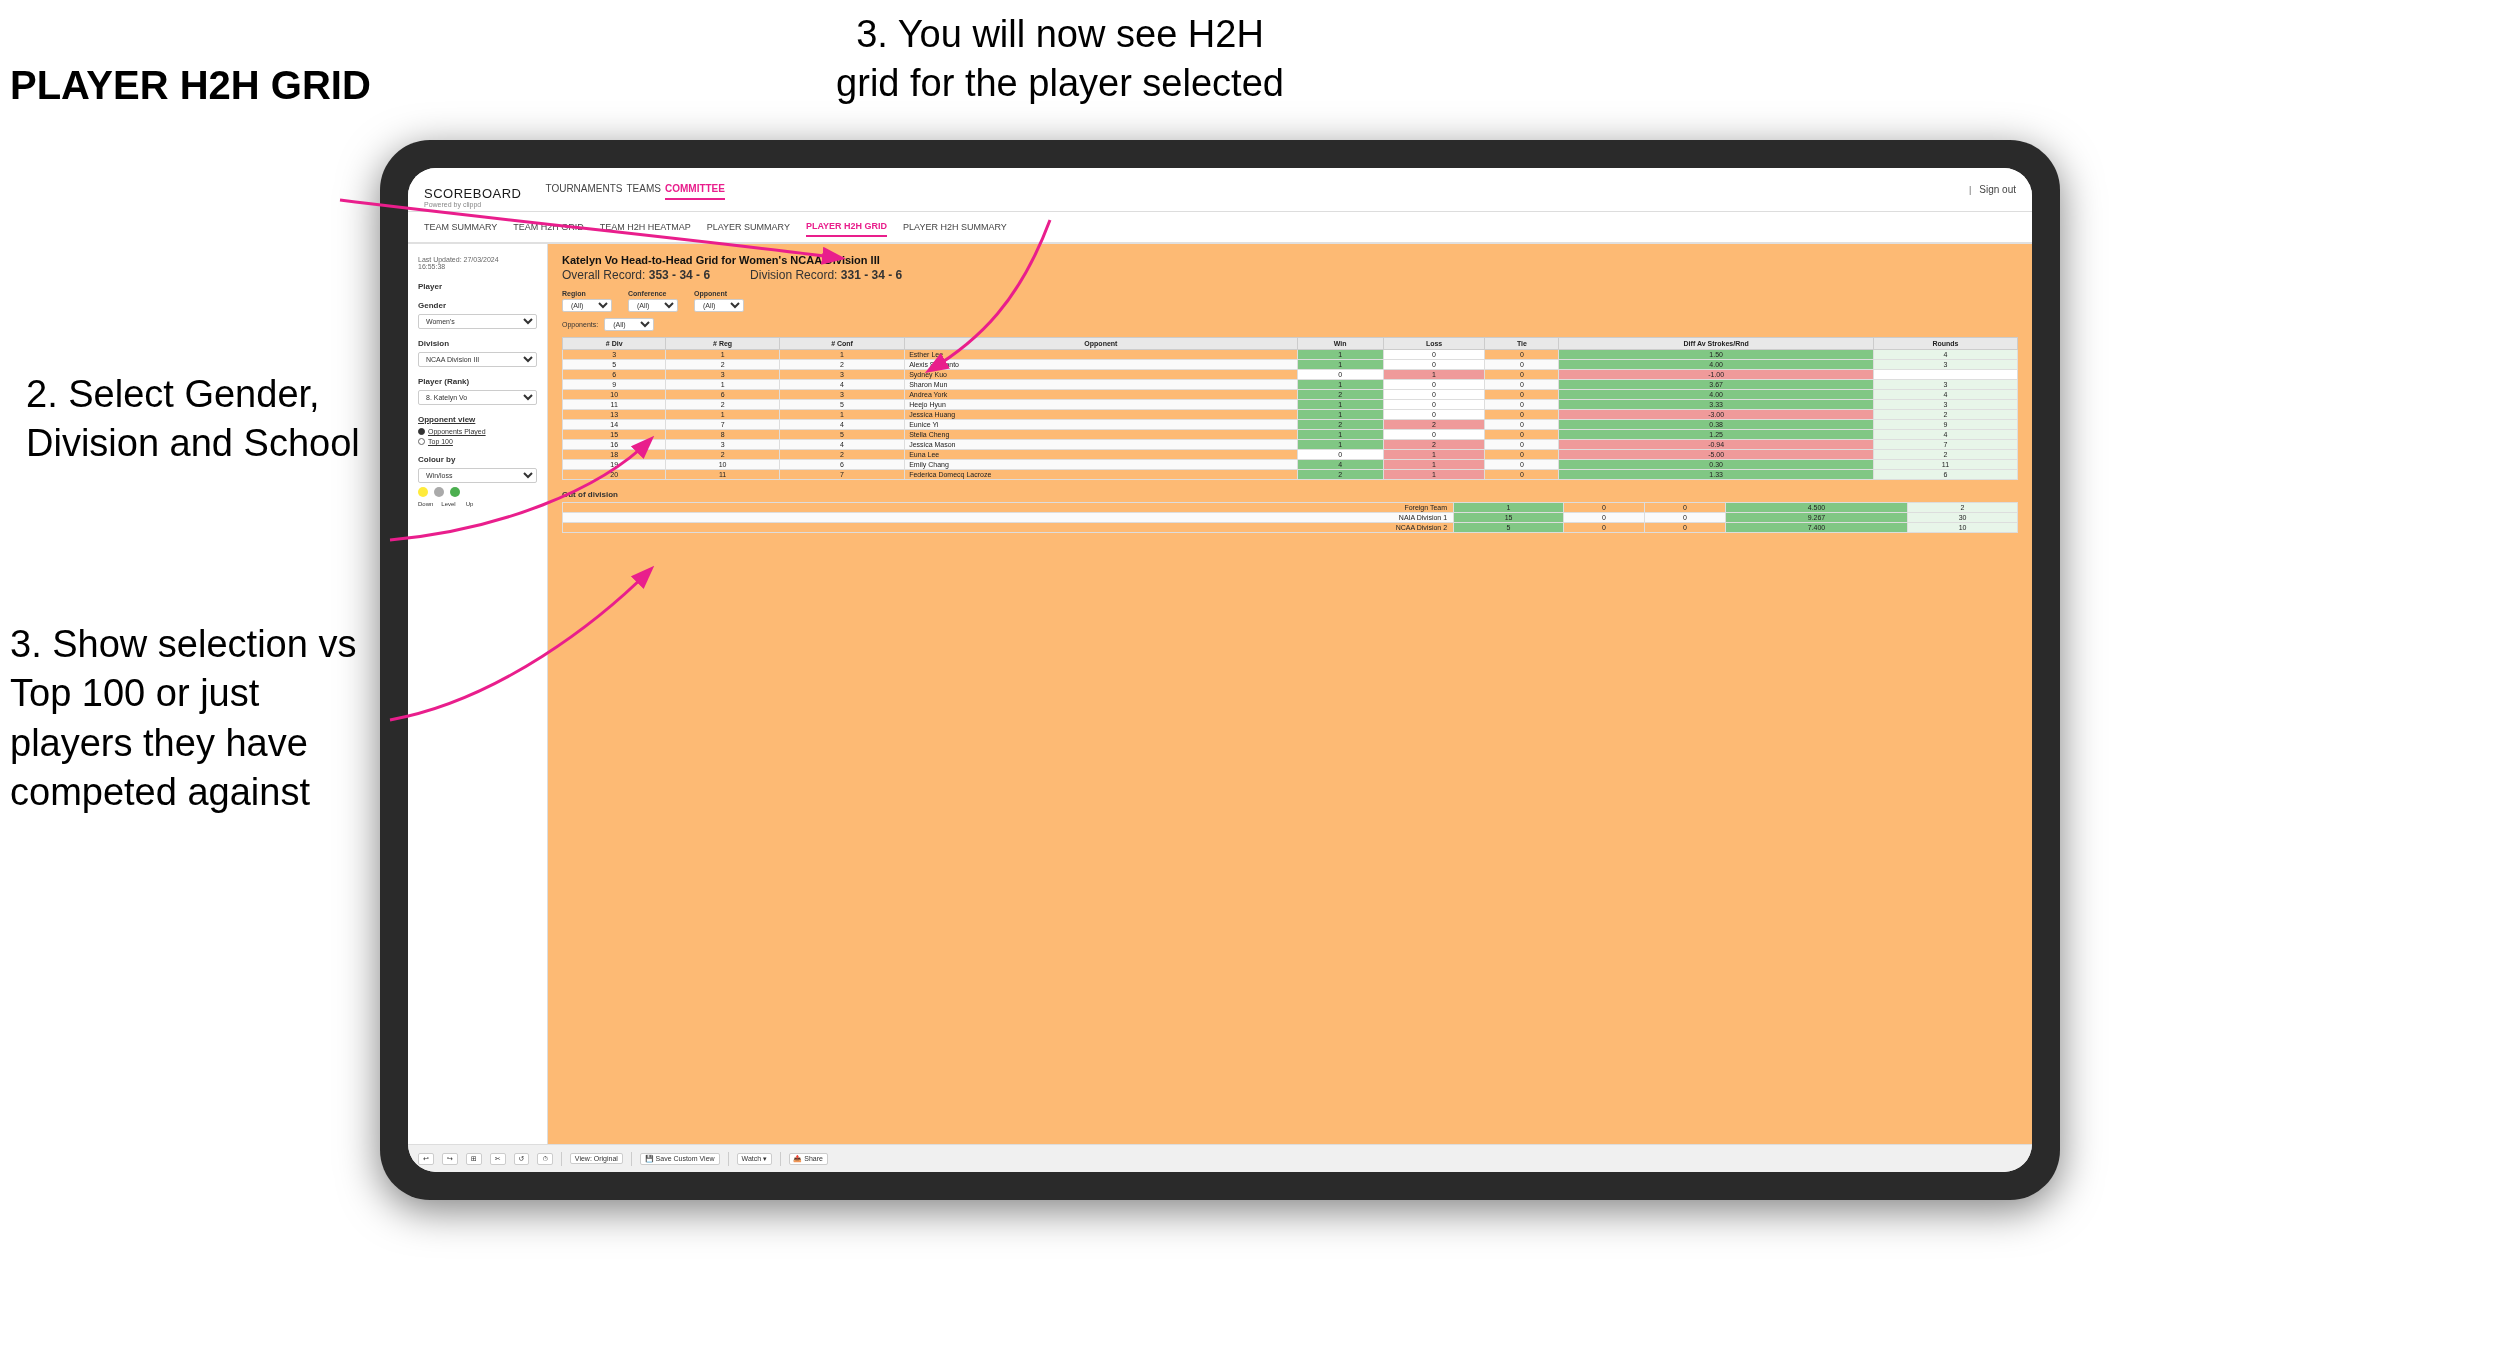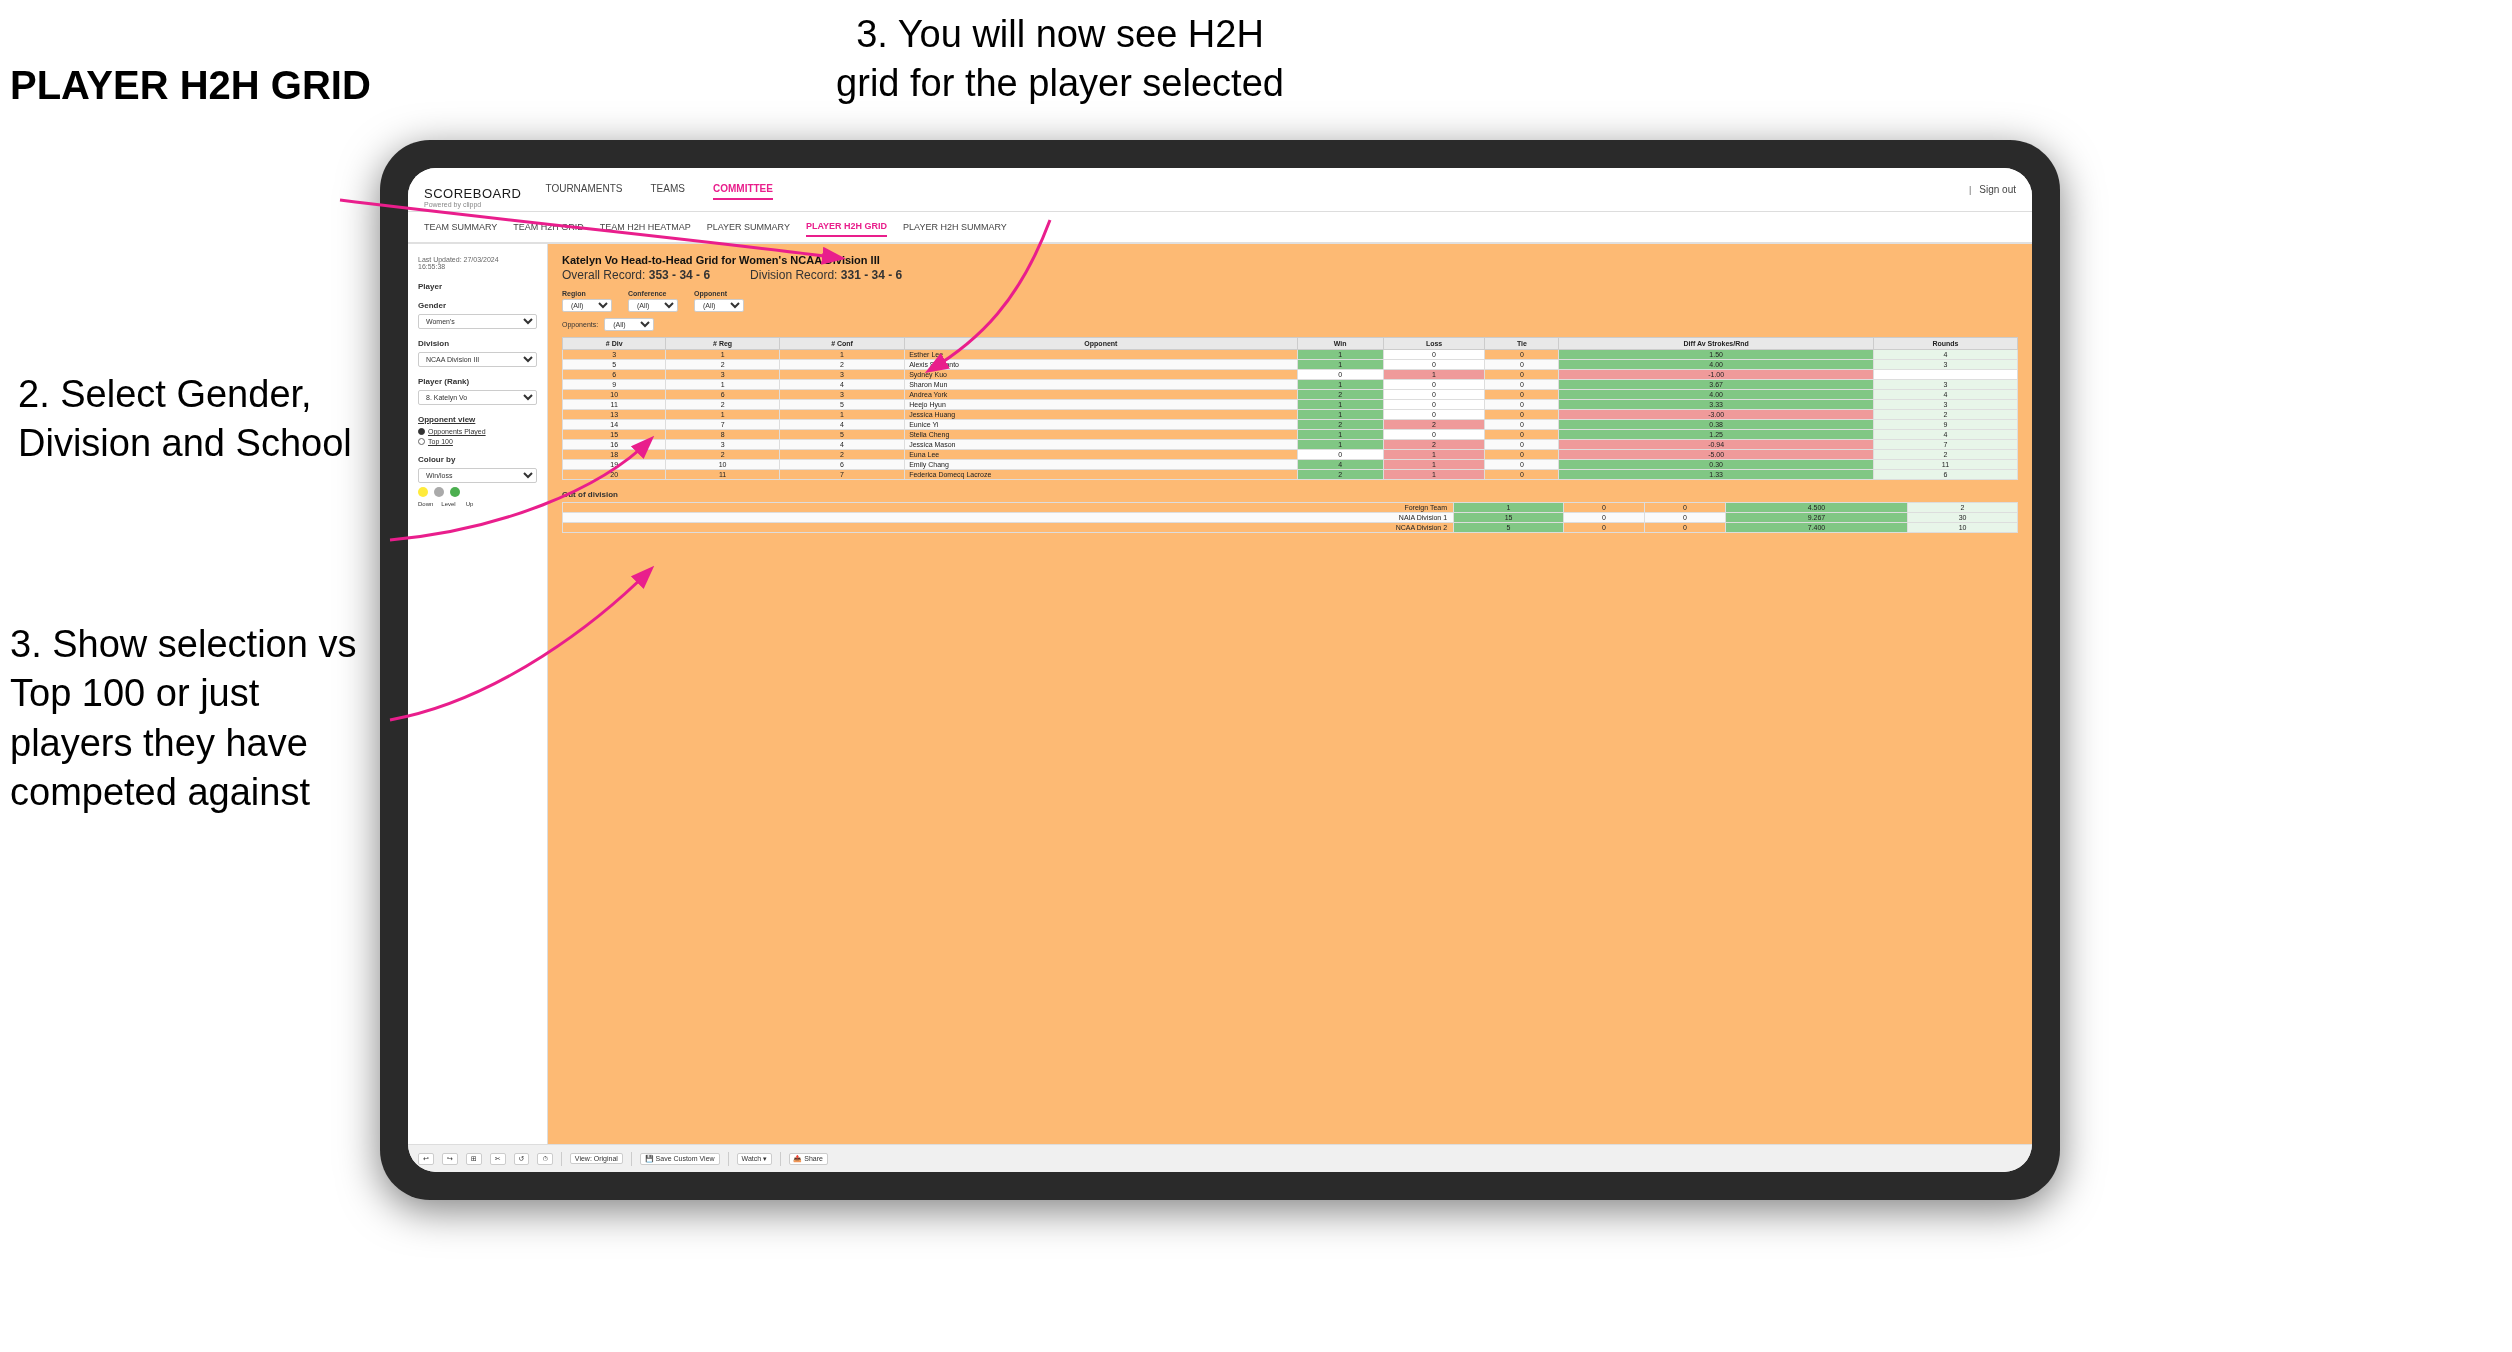--- a/index.html
+++ b/index.html
@@ -33,21 +33,21 @@
       font-size: 38px;
       line-height: 1.3;
       max-width: 480px;
       color: #000;
       text-align: center;
     }
 
     .instruction-mid-left {
       position: absolute;
       top: 370px;
-      left: 18px;
+      left: 26px;
       font-size: 38px;
       line-height: 1.3;
       max-width: 380px;
       color: #000;
     }
 
     .instruction-bottom-left {
       position: absolute;
       top: 620px;
       left: 10px;
@@ -105,21 +105,21 @@
       margin-top: 14px;
     }
 
     .nav-logo .logo-sub {
       font-size: 7px;
       color: #888;
     }
 
     .nav-items {
       display: flex;
-      gap: 28px;
+      gap: 4px;
       flex: 1;
     }
 
     .nav-item {
       font-size: 10px;
       color: #444;
       cursor: pointer;
       padding: 4px 0;
       white-space: nowrap;
     }

